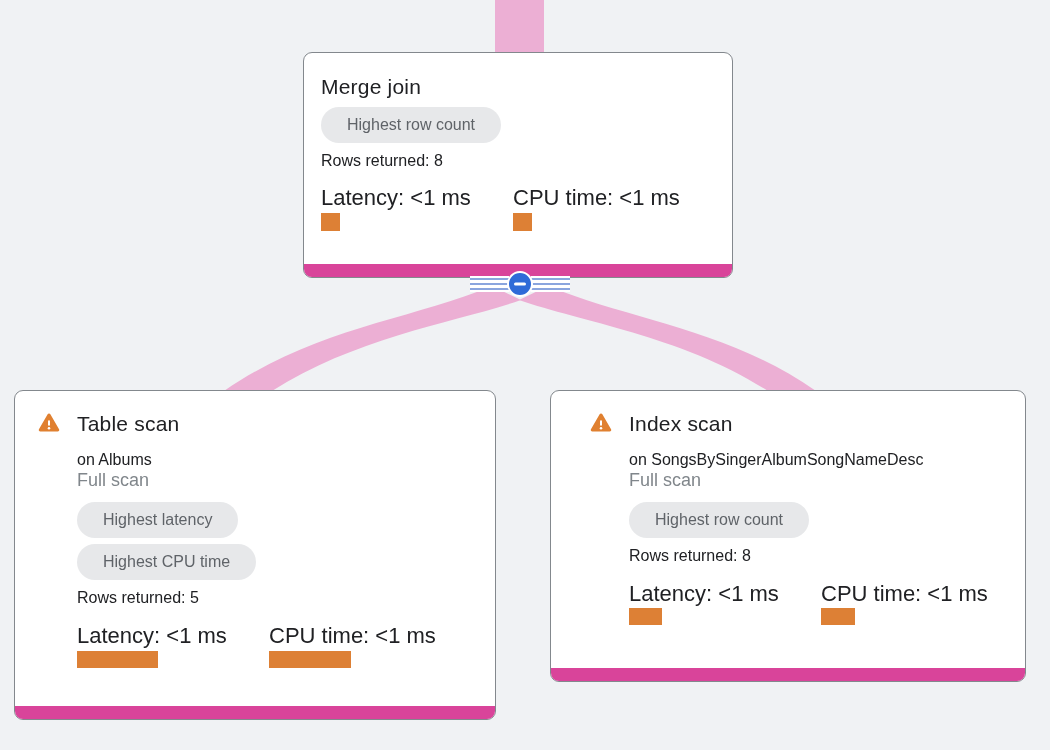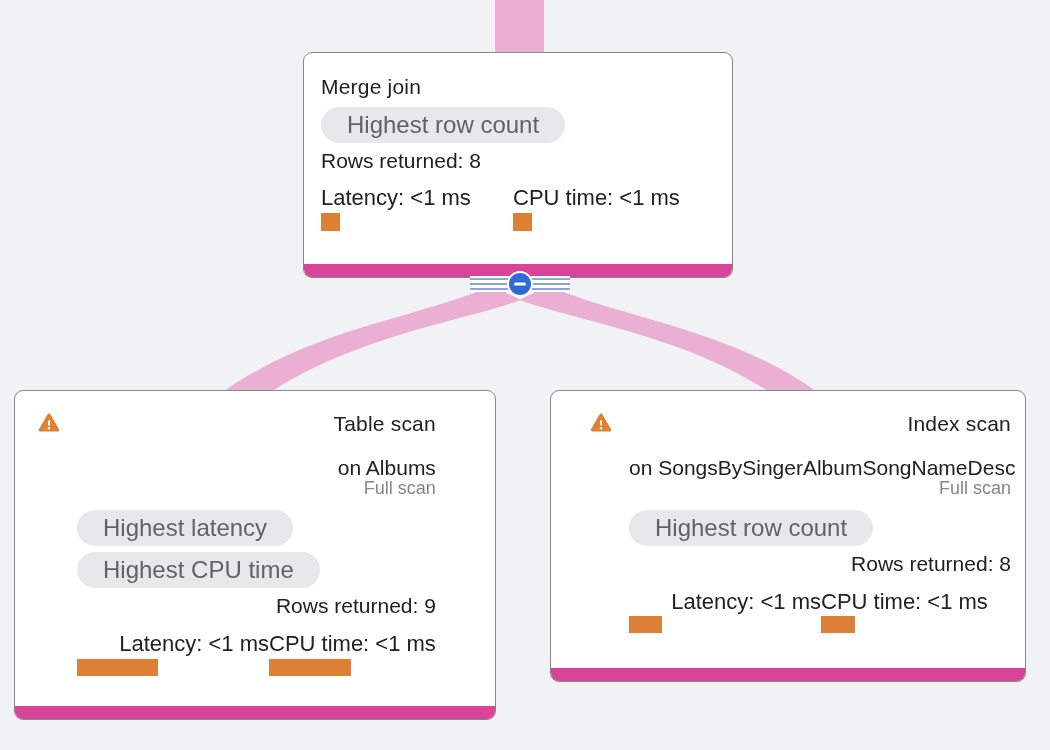--- a/index.html
+++ b/index.html
@@ -30,56 +30,56 @@
     background:var(--accent-bar,#d9449a);
     border-radius:0 0 8px 8px;
   }
   .node-title{
     font-size:21px;font-weight:500;line-height:26px;
     color:var(--text-primary,#202124);
     letter-spacing:.2px;
     white-space:nowrap;
   }
   .body-text{
-    font-size:21px;line-height:21px;
+    font-size:16px;line-height:21px;
     color:var(--text-primary,#202124);
     white-space:nowrap;
   }
   .muted-text{
     font-size:18px;line-height:21px;
     color:var(--text-secondary,#80868b);
     white-space:nowrap;
   }
   .pill{
     display:block;width:fit-content;
     background:var(--badge-bg,#e7e8ea);
     color:var(--badge-text,#5f6368);
-    font-size:24px;line-height:36px;height:36px;
+    font-size:16px;line-height:36px;height:36px;
     padding:0 26px;border-radius:18px;
     white-space:nowrap;
   }
   .metrics{display:flex;}
   .metric{box-sizing:border-box;}
   .metric.first{width:192px;flex:0 0 192px;}
   .m-label{font-size:22px;line-height:21px;color:var(--text-primary,#202124);white-space:nowrap;}
   .m-bar{height:18px;margin-top:5px;background:var(--metric-orange,#dd8035);}
 
   
   .card.merge{left:303px;top:52px;width:430px;height:226px;padding:21px 20px 0 17px;}
   .card.merge .pill{margin-top:7px;}
   .card.merge .rows{margin-top:7px;}
   .card.merge .metrics{margin-top:16px;}
 
   
-  .card.scan{display:flex;align-items:flex-start;text-align:right;}
+  .card.scan{display:flex;align-items:flex-start;}
   .card.scan .icon-col{flex:0 0 24px;margin:20px 0 0 22px;}
   .card.scan .content{margin:20px 14px 0 16px;min-width:0;}
   .card.tablescan{left:14px;top:390px;width:482px;height:330px;}
   .card.indexscan{left:550px;top:390px;width:476px;height:292px;padding-left:16px;}
-  .scan .target{margin-top:20px;}
+  .scan .target{margin-top:12px;}
   .scan .scan-type{}
   .scan .pills{margin-top:11px;}
   .scan .pills .pill + .pill{margin-top:6px;}
   .scan .rows{margin-top:7px;}
   .scan .metrics{margin-top:17px;}
   .indexscan .m-bar{margin-top:4px;height:17px;}
   .tablescan .m-bar{height:17px;}
 
   
   .collapse-group{
@@ -152,21 +152,21 @@
       </svg>
     </div>
     <div class="content">
       <div class="node-title">Table scan</div>
       <div class="body-text target">on Albums</div>
       <div class="muted-text scan-type">Full scan</div>
       <div class="pills">
         <div class="pill">Highest latency</div>
         <div class="pill">Highest CPU time</div>
       </div>
-      <div class="body-text rows">Rows returned: 9</div>
+      <div class="body-text rows">Rows returned: 5</div>
       <div class="metrics">
         <div class="metric first">
           <div class="m-label">Latency: &lt;1 ms</div>
           <div class="m-bar" style="width:81px;"></div>
         </div>
         <div class="metric">
           <div class="m-label">CPU time: &lt;1 ms</div>
           <div class="m-bar" style="width:82px;"></div>
         </div>
       </div>

